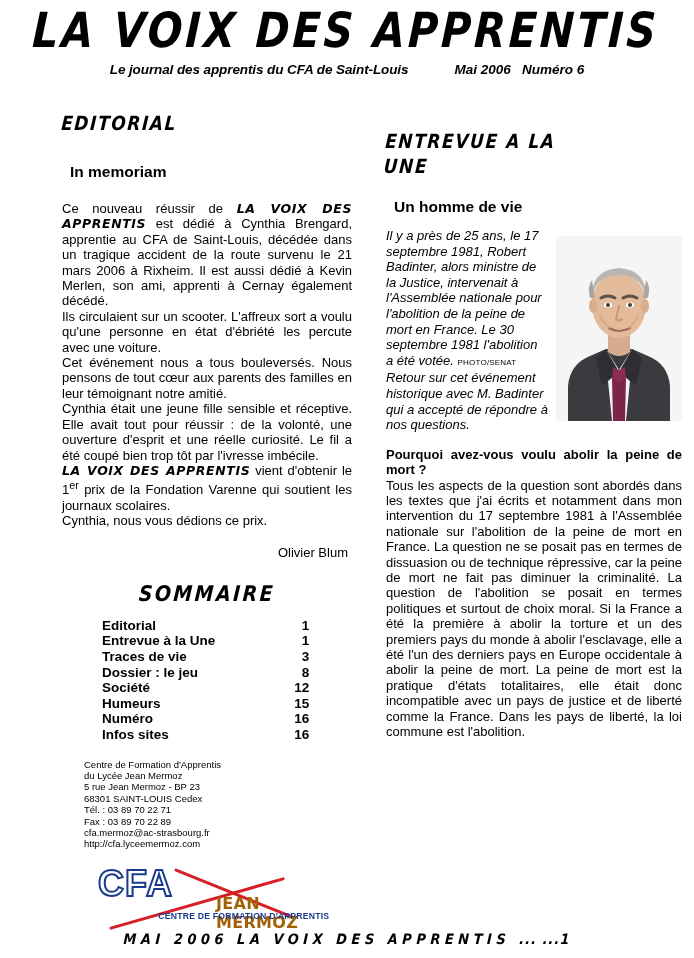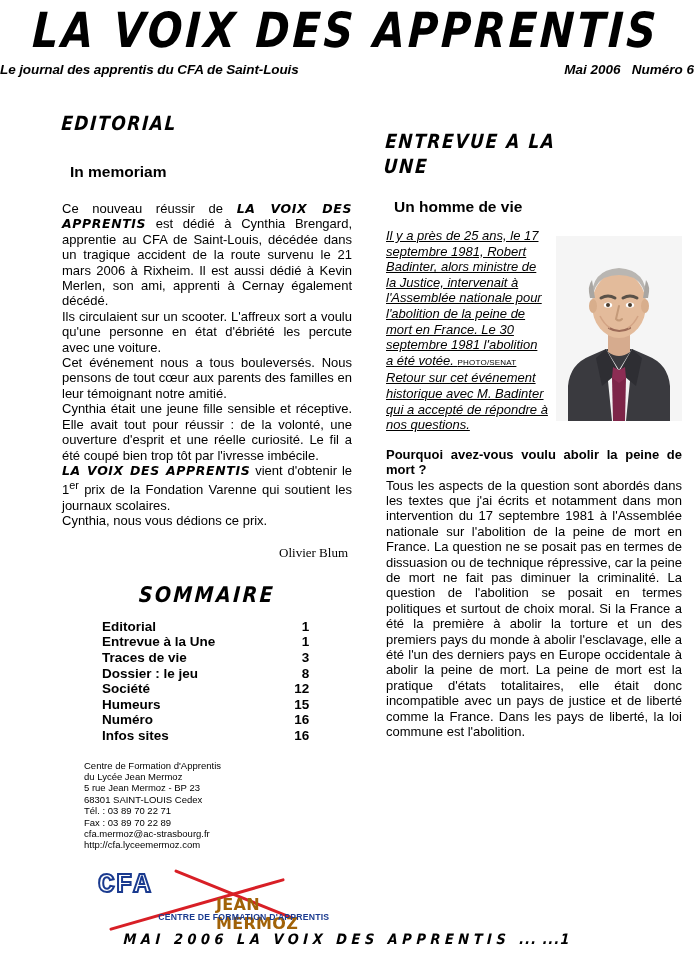--- a/index.html
+++ b/index.html
@@ -35,21 +35,21 @@
     line-height: 48px;
     font-style: italic;
     transform: scaleY(1.18) skewX(-3deg);
     transform-origin: center top;
   }
   .masthead-sub-row {
     position: absolute;
     left: 0; top: 62px;
     width: 694px;
     display: flex;
-    justify-content: space-between;
+    justify-content: center;
     align-items: baseline;
   }
   .masthead-tagline {
     font-size: 13.5px;
     font-weight: 700;
     font-style: italic;
     letter-spacing: -0.1px;
   }
   .masthead-issue {
     font-size: 13.5px;
@@ -101,21 +101,20 @@
     hyphens: none;
   }
   .nm { font-family: "DejaVu Sans", sans-serif; font-weight: 700; font-style: italic;
         font-size: 12.5px; letter-spacing: 0.6px; }
 
   .sig {
     font-size: 13px;
     text-align: right;
     margin: 16px 0 0 0;
     padding-right: 4px;
-    font-family: Liberation Serif, serif;
   }
 
   
   .sommaire-wrap { margin-top: 22px; }
   .sommaire-title {
     font-family: "DejaVu Sans", sans-serif;
     font-weight: 700;
     font-style: italic;
     font-size: 19px;
     letter-spacing: 2.4px;
@@ -144,22 +143,22 @@
   
   .logo {
     position: relative;
     width: 244px;
     height: 58px;
     margin: 14px 0 0 36px;
   }
   .logo-cfa {
     position: absolute;
     left: 0; top: 0;
-    font-family: Liberation Mono, monospace;
-    font-size: 28px;
+    font-family: Liberation Sans, sans-serif;
+    font-size: 36px;
     font-weight: 700;
     color: #ffffff;
     -webkit-text-stroke: 2px #1a3a8f;
     letter-spacing: 1px;
     line-height: 40px;
   }
   .logo-jm {
     position: absolute;
     left: 118px; top: 30px;
     font-family: "DejaVu Sans", sans-serif;
@@ -180,21 +179,21 @@
   .logo-slash1, .logo-slash2 {
     position: absolute;
     background: #d81f26;
     height: 3px;
     border-radius: 2px;
   }
   .logo-slash1 { left: 8px; top: 38px; width: 182px; transform: rotate(-16deg); }
   .logo-slash2 { left: 72px; top: 28px; width: 128px; transform: rotate(22deg); }
 
   
-  .lede-wrap { margin-top: 12px; position: relative; text-decoration: underline; }
+  .lede-wrap { margin-top: 12px; position: relative; }
   .photo {
     float: right;
     width: 126px;
     height: 185px;
     margin: 8px 0 2px 8px;
     position: relative;
     overflow: hidden;
     background: #f3f3f3;
   }
   p.lede {

